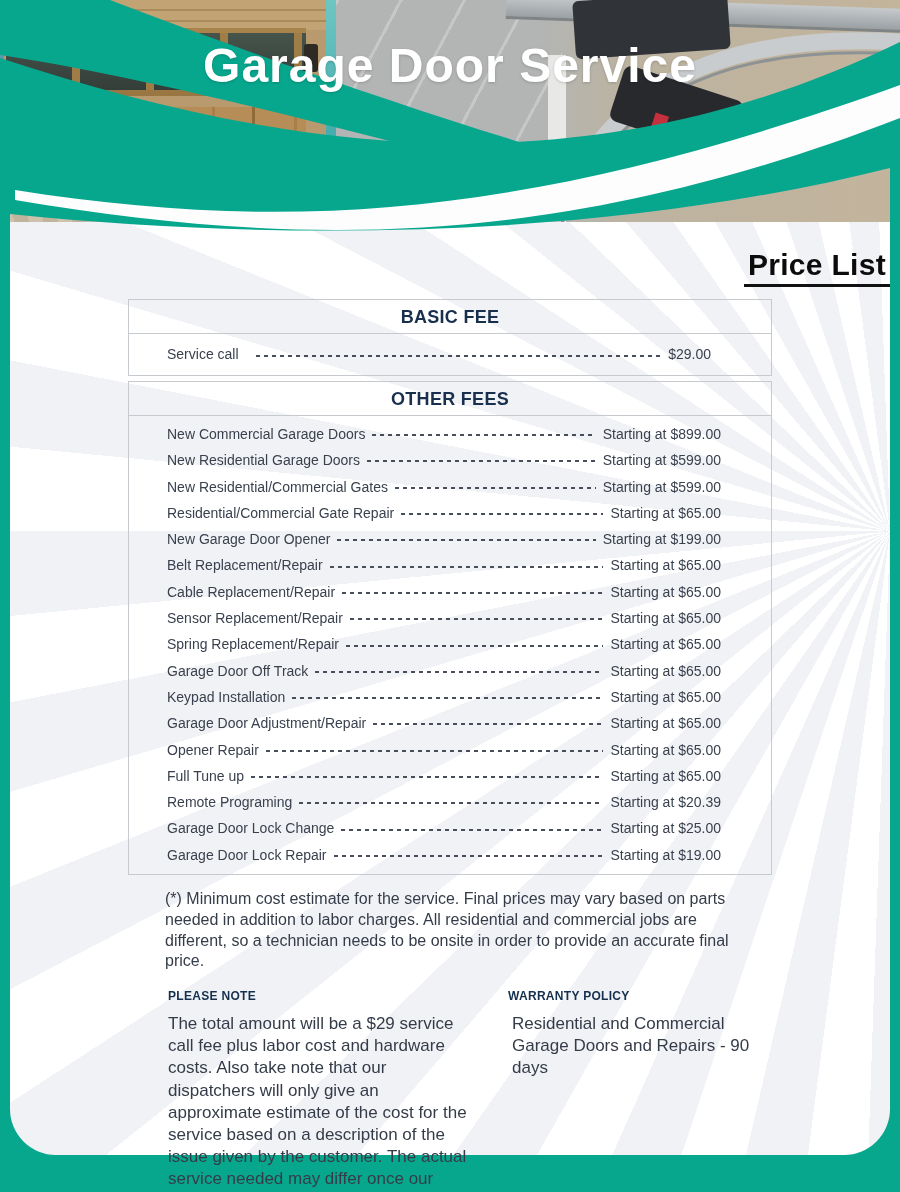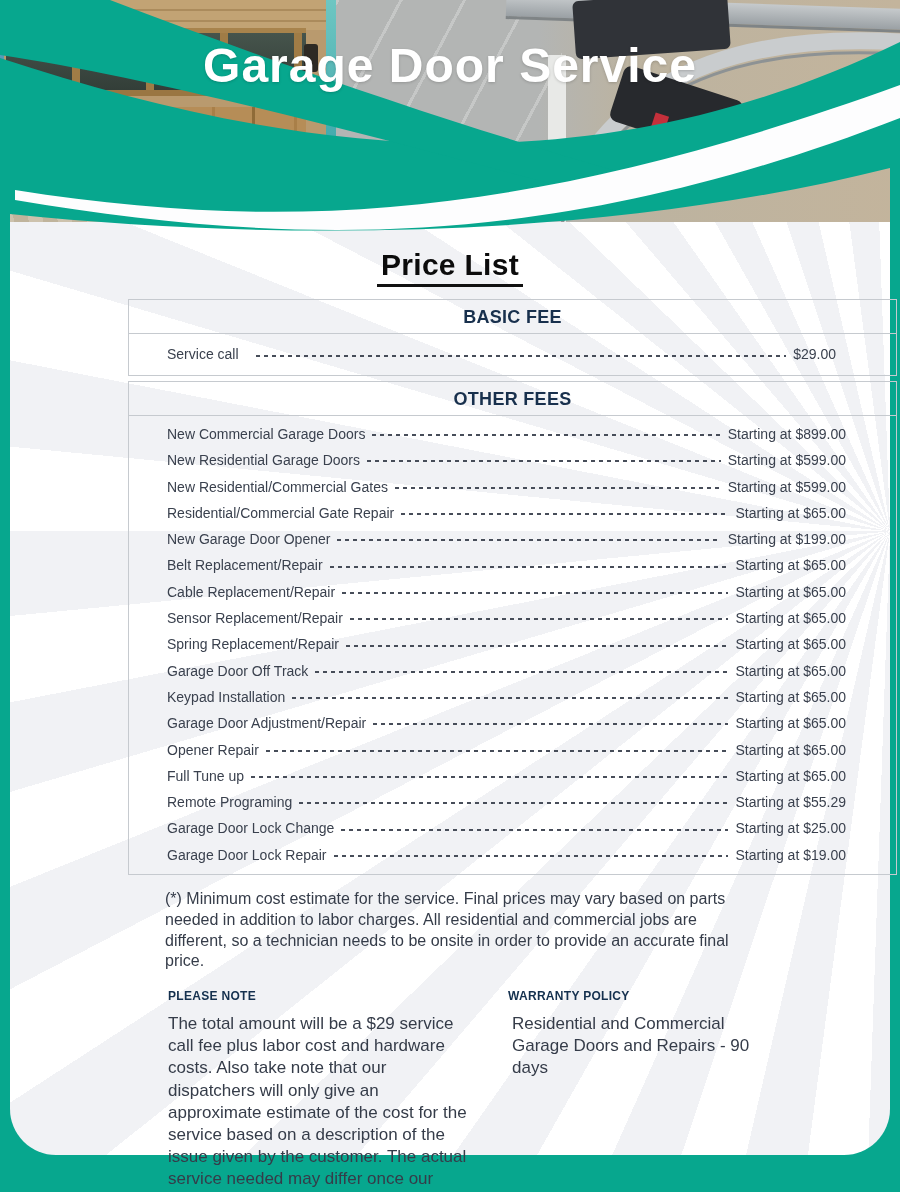--- a/index.html
+++ b/index.html
@@ -71,26 +71,26 @@
 
   .header-title {
     position:absolute; left:0; top:38px; width:900px; text-align:center;
     color:#ffffff; font-size:48px; font-weight:600; letter-spacing:1px;
     text-shadow:0 1px 3px rgba(0,0,0,.18);
   }
 
   
   .content { position:absolute; left:10px; right:10px; top:248px; }
 
-  .price-title-wrap { text-align:center; }
+  .price-title-wrap { text-align:right; }
   .price-title { display:inline-block; font-size:30px; font-weight:800;
     color:#0c0c0c; border-bottom:3px solid #111; padding:0 4px 2px 4px;
     letter-spacing:.3px; }
 
-  .fee-box { width:769px; margin-left:118px; background:transparent;
+  .fee-box { width:644px; margin-left:118px; background:transparent;
     border:1px solid #c6cacf; }
   .fee-box.basic { margin-top:12px; }
   .fee-box.other { margin-top:5px; }
 
   .fee-heading { text-align:center; font-size:18px; font-weight:700;
     color:#18304d; letter-spacing:.3px; height:34px; line-height:34px;
     border-bottom:1px solid #c6cacf; }
 
   .fee-rows { padding:0; }
   .fee-box.other .fee-rows { padding:5px 0 6px 0; }
@@ -252,21 +252,21 @@
             <span class="fee-price">Starting at $65.00</span>
           </div>
           <div class="fee-row">
             <span class="fee-label">Full Tune up</span>
             <span class="fee-dashes"></span>
             <span class="fee-price">Starting at $65.00</span>
           </div>
           <div class="fee-row">
             <span class="fee-label">Remote Programing</span>
             <span class="fee-dashes"></span>
-            <span class="fee-price">Starting at $55.29</span>
+            <span class="fee-price">Starting at $20.39</span>
           </div>
           <div class="fee-row">
             <span class="fee-label">Garage Door Lock Change</span>
             <span class="fee-dashes"></span>
             <span class="fee-price">Starting at $25.00</span>
           </div>
           <div class="fee-row">
             <span class="fee-label">Garage Door Lock Repair</span>
             <span class="fee-dashes"></span>
             <span class="fee-price">Starting at $19.00</span>

